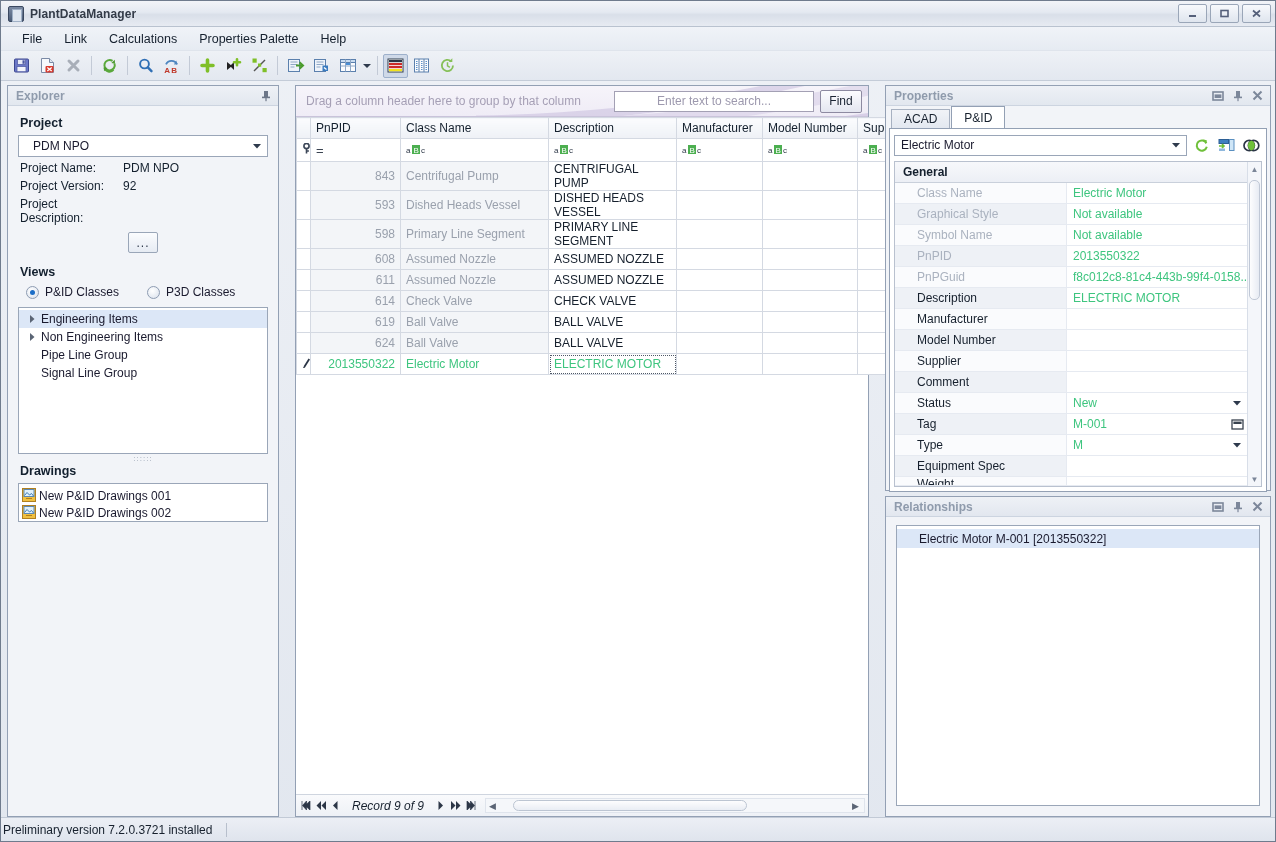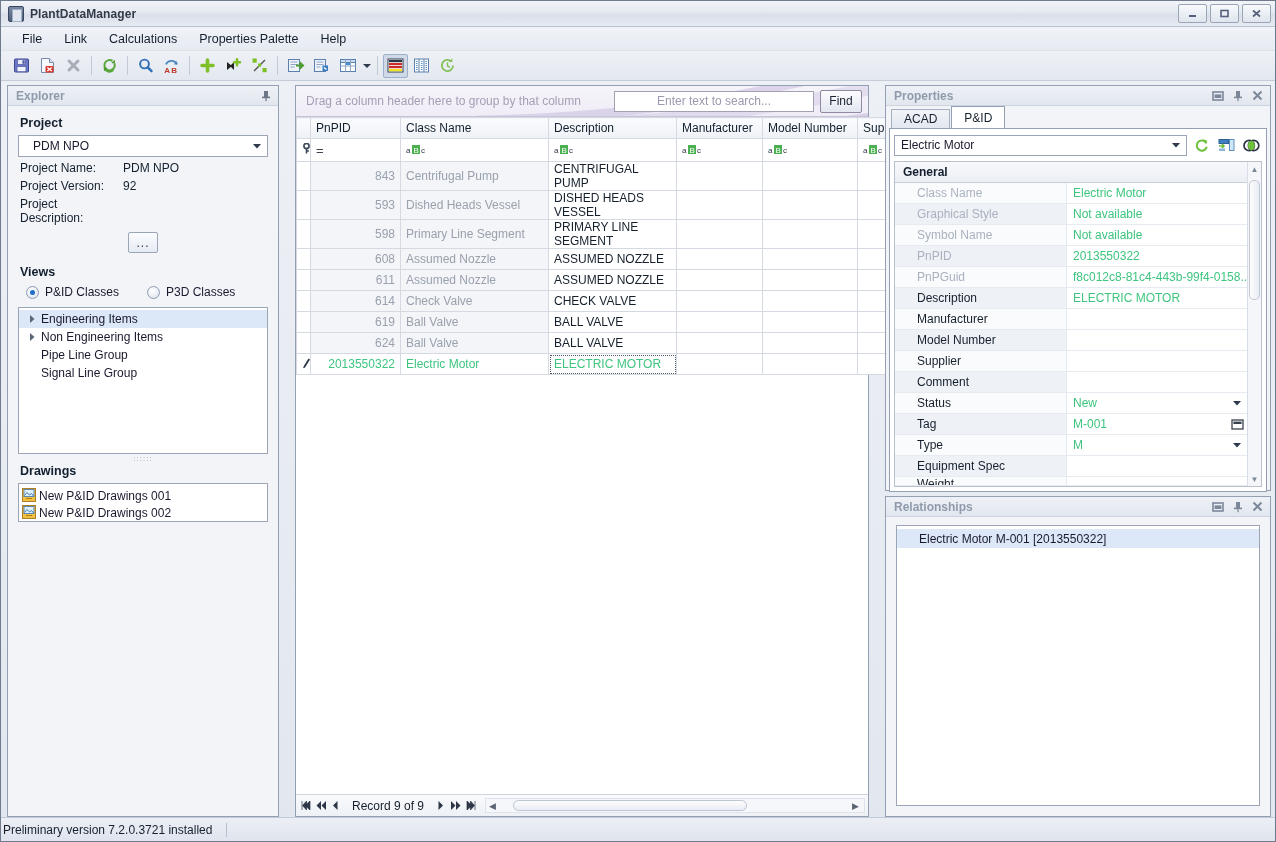--- a/index.html
+++ b/index.html
@@ -172,21 +172,21 @@
   .grow.current td.desccell { color:#3ec57f; }
   .cell-focus { outline:1px dotted #4e5866; outline-offset:-2px; }
   .rowhdr { width:14px; background:#fff; text-align:center; }
   .gridfill { flex:1 1 auto; background:#fff; }
   .navbar {
     height:22px; flex:0 0 22px; display:flex; align-items:center; gap:2px;
     padding:0 3px; border-top:1px solid #cfd5df;
     background:linear-gradient(#f9fafc,#eef1f6); font-size:12px;
   }
   .navb { width:13px; display:flex; align-items:center; justify-content:center; color:#2d3747; }
-  .recnum { padding:0 8px; color:#16202d; }
+  .recnum { padding:0 8px; color:#16202d;font-style:italic; }
   .hscroll {
     flex:1 1 auto; height:15px; margin-left:6px; background:#f5f7fa;
     border:1px solid #dfe4ec; display:flex; align-items:center; position:relative;
   }
   .hthumb { height:11px; width:62%; margin-left:14px;
     background:linear-gradient(#fdfdfe,#e9edf4); border:1px solid #bcc5d2; border-radius:6px; }
   .hsarrow { width:13px; text-align:center; color:#5b6575; font-size:9px; }
 
   
   .right { width:386px; flex:0 0 386px; display:flex; flex-direction:column; gap:5px; }

